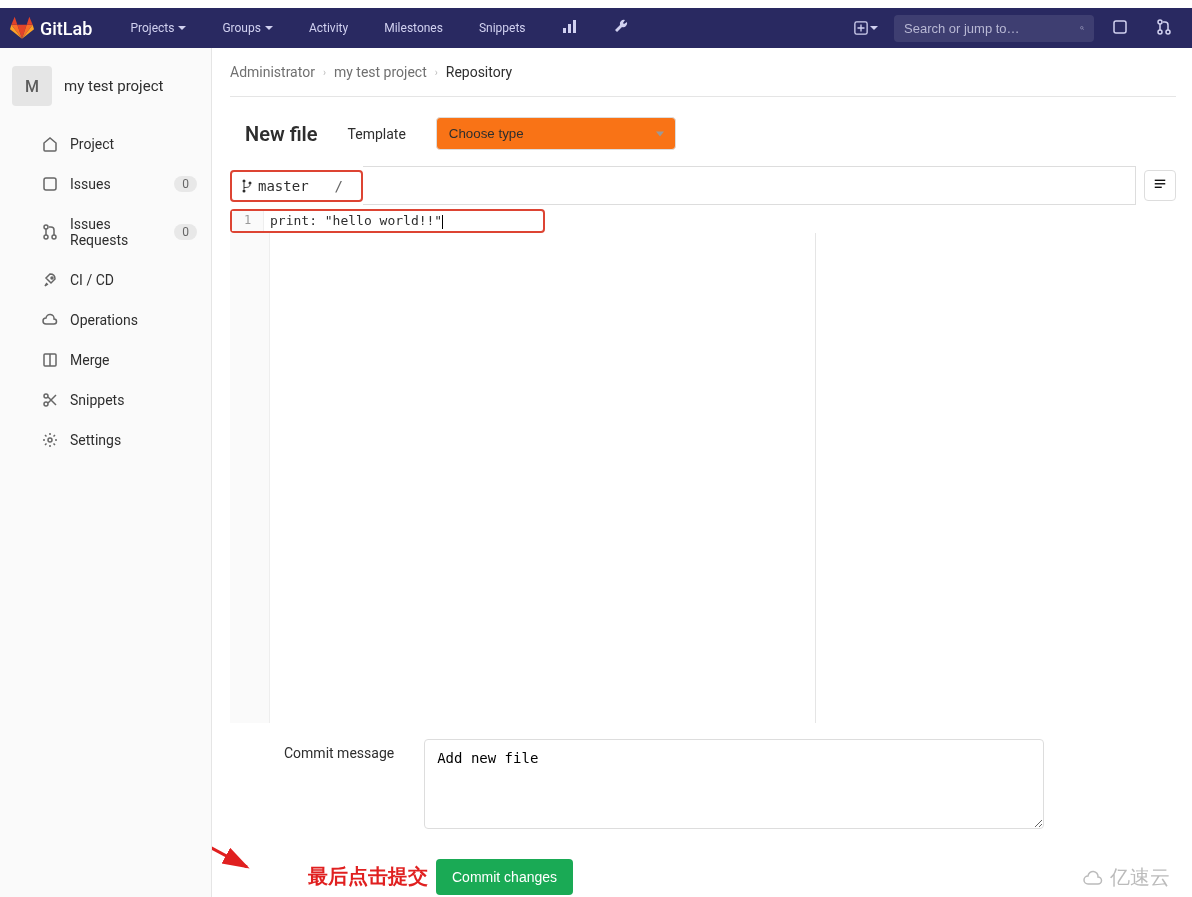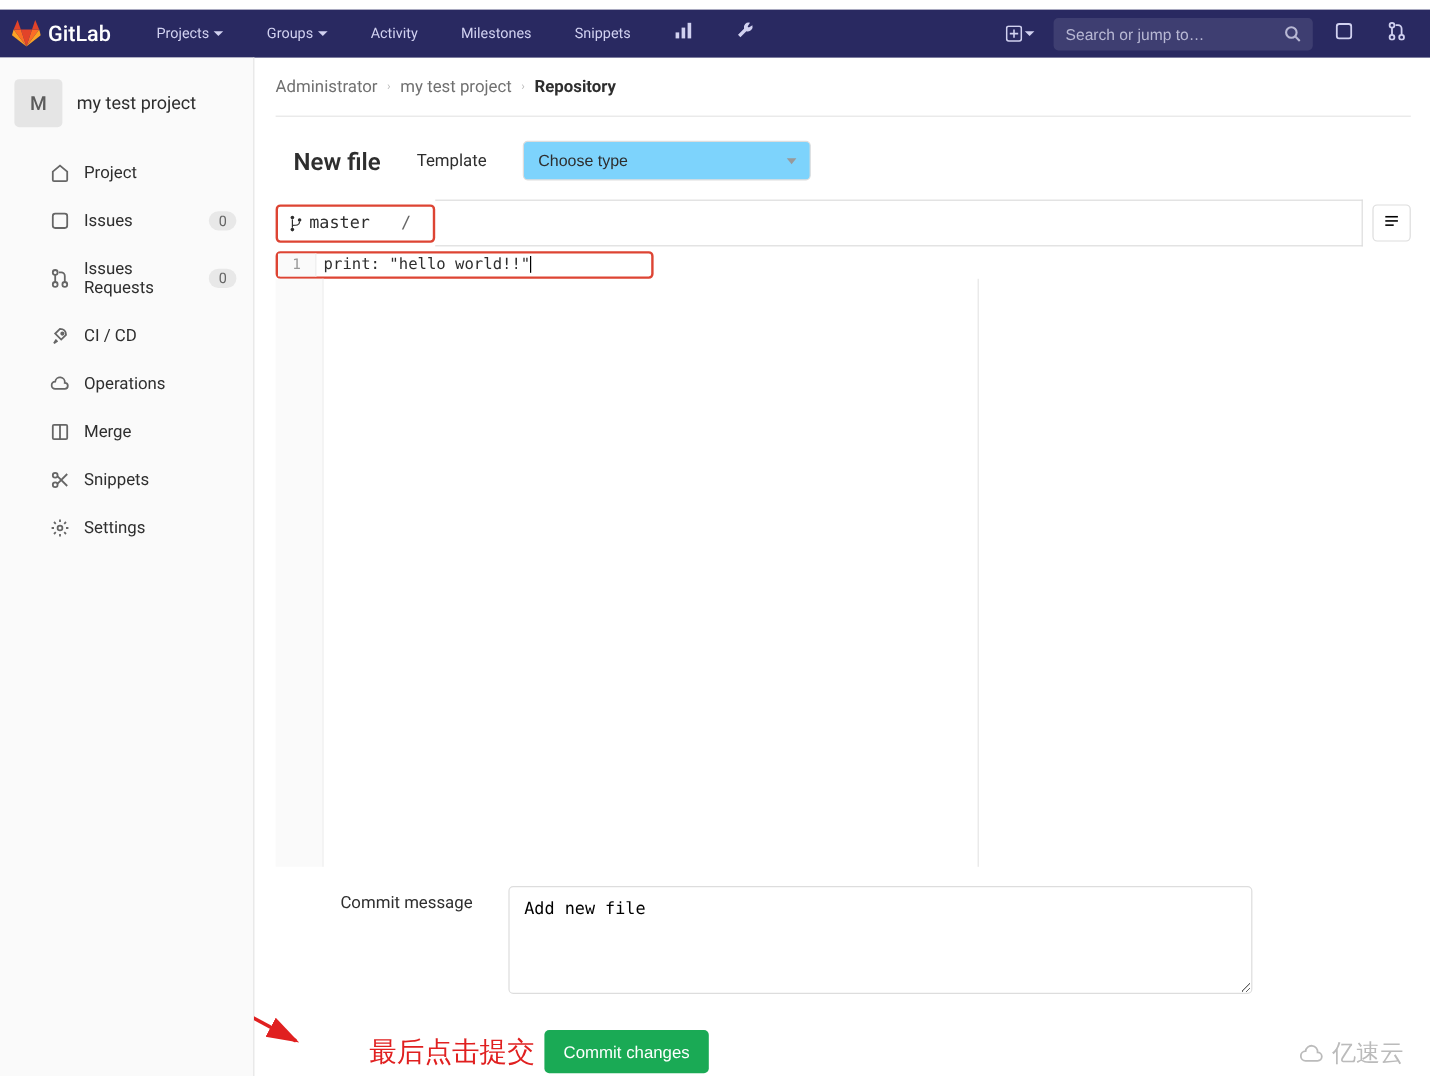--- a/index.html
+++ b/index.html
@@ -7,48 +7,48 @@
 
 
 .navbar { background: #292961; height: 40px; display: flex; align-items: center; padding: 0 10px; color: #fff; margin-top: 8px; }
 .navbar-left { display: flex; align-items: center; gap: 16px; flex: 1; }
 .logo { display: flex; align-items: center; gap: 6px; margin-right: 12px; cursor: pointer; }
 .logo-icon { width: 24px; height: 24px; }
 .logo-text { font-size: 18px; font-weight: 500; }
 .nav-item { padding: 10px 10px; cursor: pointer; font-size: 12px; color: #d1d1f0; display: flex; align-items: center; gap: 4px; }
 .nav-icon-item { padding: 10px 10px; cursor: pointer; color: #d1d1f0; }
 .navbar-right { display: flex; align-items: center; gap: 8px; }
-.search-box { background: rgba(255,255,255,0.1); border-radius: 4px; padding: 6px 10px; display: flex; align-items: center; width: 216px; }
+.search-box { background: rgba(255,255,255,0.1); border-radius: 4px; padding: 6px 10px; display: flex; align-items: center; width: 200px; }
 .search-box input { background: transparent; border: none; color: #fff; outline: none; flex: 1; font-size: 13px; }
 .search-box input::placeholder { color: #b8b8d4; }
 .plus-menu { padding: 6px 8px; cursor: pointer; color: #d1d1f0; display: flex; align-items: center; gap: 2px; }
 
 
 .layout { display: flex; height: calc(100vh - 48px); }
 .sidebar { width: 212px; background: #fafafa; border-right: 1px solid #e5e5e5; padding-top: 8px; }
 .sidebar-header { display: flex; align-items: center; gap: 12px; padding: 10px 12px; }
 .project-avatar { width: 40px; height: 40px; background: #e5e5e5; color: #5c5c5c; display: flex; align-items: center; justify-content: center; font-weight: 500; font-size: 16px; border-radius: 4px; }
 .project-name { font-size: 15px; color: #2e2e2e; }
 .sidebar-nav { margin-top: 8px; margin-left: 28px; }
 .sidebar-item { display: flex; align-items: center; padding: 12px 14px; gap: 12px; cursor: pointer; color: #2e2e2e; }
 .sidebar-icon { width: 16px; height: 16px; flex-shrink: 0; color: #666; }
 .sidebar-label { flex: 1; }
 .sidebar-badge { background: #e8e8e8; color: #666; border-radius: 10px; padding: 1px 8px; font-size: 12px; }
 
 
 .main { flex: 1; padding: 16px 16px 16px 18px; overflow: auto; }
 .breadcrumb { display: flex; align-items: center; gap: 8px; color: #707070; font-size: 14px; padding-bottom: 16px; border-bottom: 1px solid #e5e5e5; }
 .breadcrumb a { color: #707070; text-decoration: none; cursor: pointer; }
-.breadcrumb .current { color: #2e2e2e; font-weight: 700; }
+.breadcrumb .current { color: #2e2e2e; font-weight: 400; }
 .breadcrumb .sep { color: #bbb; font-size: 10px; }
 
 .file-header { display: flex; align-items: center; gap: 30px; margin: 20px 15px 16px; }
 .page-title { font-size: 20px; font-weight: 600; }
 .template-label { color: #2e2e2e; }
-.template-select { border: 1px solid #ddd; border-radius: 4px; padding: 8px 30px 8px 12px; color: #2e2e2e; background: #7dd3fc; min-width: 240px; appearance: none; position: relative; }
+.template-select { border: 1px solid #ddd; border-radius: 4px; padding: 8px 30px 8px 12px; color: #2e2e2e; background: #f97316; min-width: 240px; appearance: none; position: relative; }
 .select-wrap { position: relative; display: inline-block; }
 .select-wrap::after { content: ""; position: absolute; right: 12px; top: 50%; width: 0; height: 0; border-left: 4px solid transparent; border-right: 4px solid transparent; border-top: 5px solid #999; transform: translateY(-50%); pointer-events: none; }
 
 .path-row { display: flex; align-items: center; margin-bottom: 4px; }
 .path-box { border: 2px solid #d43; border-radius: 4px; display: flex; align-items: center; padding: 6px 10px; }
 .branch-label { font-family: "Menlo", "Monaco", monospace; display: flex; align-items: center; gap: 6px; margin-right: 18px; }
 .branch-icon-svg { width: 10px; }
 .path-sep { color: #666; margin: 0 8px; font-family: monospace; }
 .filename-input { border: none; outline: none; font-family: "Menlo", "Monaco", monospace; font-size: 15px; padding: 2px 4px; min-width: 280px; }
 .path-extend { border: 1px solid #ddd; border-left: none; flex: 1; height: 39px; }
@@ -61,21 +61,21 @@
 .editor-body { display: flex; height: 490px; }
 .editor-gutter-full { background: #fafafa; width: 40px; border-right: 1px solid #eee; }
 .editor-main-full { flex: 1; border-right: 1px solid #e5e5e5; }
 .editor-split { width: 360px; }
 
 .commit-section { margin-top: 16px; display: flex; gap: 30px; align-items: flex-start; padding-left: 54px; }
 .commit-label { padding-top: 6px; color: #2e2e2e; }
 .commit-textarea { border: 1px solid #ddd; border-radius: 4px; padding: 10px 12px; font-family: "Menlo", "Monaco", monospace; font-size: 14px; min-width: 620px; min-height: 90px; resize: vertical; }
 
 .commit-actions { margin-top: 30px; padding-left: 0; display: flex; align-items: center; }
-.annotation-text { color: #e02020; font-size: 23px; font-weight: 400; margin-right: 8px; margin-left: 78px; }
+.annotation-text { color: #e02020; font-size: 20px; font-weight: 700; margin-right: 8px; margin-left: 78px; }
 .commit-button { background: #1aaa55; color: #fff; border: none; border-radius: 4px; padding: 10px 16px; font-size: 14px; cursor: pointer; }
 
 .arrow-svg { position: absolute; left: 90px; bottom: 48px; pointer-events: none; }
 .watermark { position: fixed; right: 22px; bottom: 6px; color: #bbb; font-size: 20px; display: flex; align-items: center; gap: 4px; }
 
 .chevron-down { width: 0; height: 0; border-left: 4px solid transparent; border-right: 4px solid transparent; border-top: 4px solid currentColor; display: inline-block; }
 </style>
 </head>
 <body>
 

